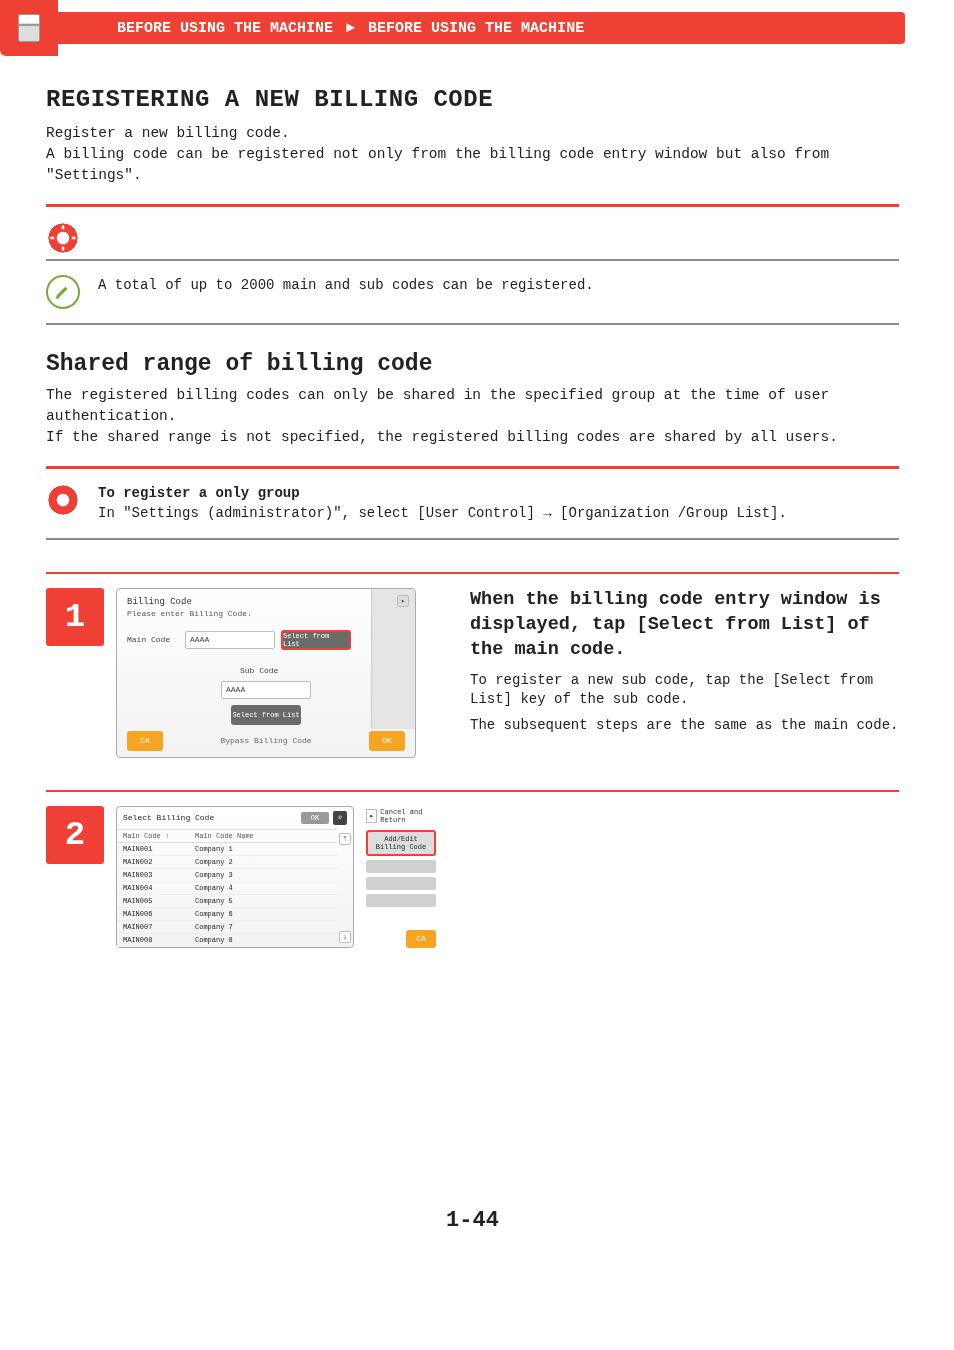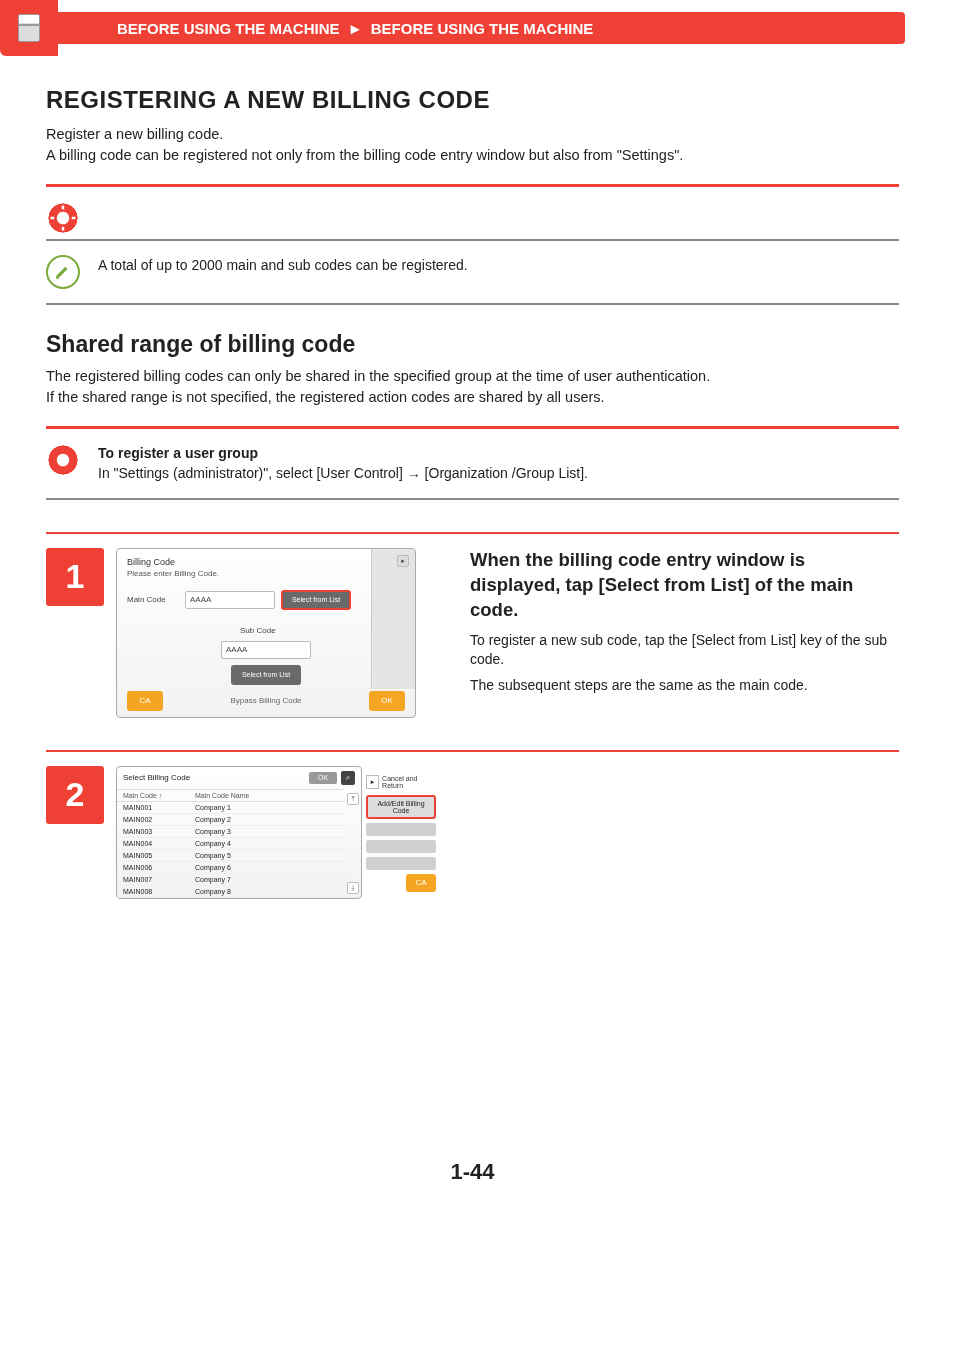--- a/index.html
+++ b/index.html
@@ -1,17 +1,17 @@
 <!DOCTYPE html>
 <html><head>
   <meta charset="utf-8">
   <style>
     * { box-sizing: border-box; margin: 0; padding: 0; }
     body { font-family: Arial, Helvetica, sans-serif; width: 954px; background: #fff; color: #222; }
-    .page { padding: 0 9px 40px 0; }
+    .page { padding: 0 9px 40px 0; font-family: Liberation Mono, monospace; }
 
     
     .top-header { display: flex; align-items: center; height: 56px; }
     .tab-corner { width: 58px; height: 56px; background: #ef4036; border-bottom-left-radius: 6px; display:flex; align-items:center; justify-content:center; }
     .book-icon { width: 22px; height: 28px; background: linear-gradient(#fff 30%, #ddd 30%); border:1px solid #999; border-radius:2px; position:relative; }
     .book-icon::before{content:"";position:absolute;left:0;right:0;top:35%;height:2px;background:#999;}
     .banner { flex: 1; background: #ef4036; height: 32px; margin-left: -1px; display: flex; align-items: center; color: #fff; border-top-right-radius: 4px; border-bottom-right-radius:4px; margin-right: 40px;}
     .banner-text { font-weight: bold; font-size: 15px; padding-left: 60px; }
     .banner-sep { margin: 0 4px; }
 
@@ -55,21 +55,21 @@
     .sel-red { background:#6a6a6a; color:#fff; border:2px solid #ef4036;}
     .sel-grey { background:#6a6a6a; color:#fff;}
     .mfp-bottom { position:absolute; bottom:6px; left:0; right:0; display:flex; align-items:center; justify-content:space-between; padding:0 10px;}
     .mfp-ca { width:36px; height:20px; background:#f4a522; color:#fff; border-radius:3px; display:flex; align-items:center; justify-content:center; font-size:8px;}
     .mfp-bypass { font-size:8px; color:#666;}
     .mfp-ok { width:36px; height:20px; background:#f4a522; color:#fff; border-radius:3px; display:flex; align-items:center; justify-content:center; font-size:8px;}
     .mfp-slide { position:absolute; right:6px; top:6px; width:12px; height:12px; background:#ddd; border:1px solid #bbb; border-radius:2px; display:flex; align-items:center; justify-content:center; font-size:7px;}
     .mfp-side { position:absolute; top:0; right:0; bottom:28px; width:44px; background:#e5e5e5; border-left:1px solid #ccc; border-top-right-radius:4px;}
 
     
-    .mfp2-wrap { display:flex; gap:4px; width:320px;align-items:center; }
+    .mfp2-wrap { display:flex; gap:12px; width:320px; }
     .mfp2-main { flex:1; border:1px solid #aaa; border-radius:4px; background: linear-gradient(#fff, #f2f2f2); position:relative;}
     .mfp2-side { width:70px; display:flex; flex-direction:column; gap:4px;}
     .mfp2-header { display:flex; align-items:center; justify-content:space-between; padding:4px 6px; font-size:8px;}
     .mfp2-okhead { width:28px; height:12px; background:#999; border-radius:2px; display:flex; align-items:center; justify-content:center; font-size:7px; color:#fff;}
     .mfp2-search { width:14px; height:14px; background:#444; color:#fff; border-radius:2px; display:flex; align-items:center; justify-content:center; font-size:8px;}
     .mfp2-colhead { display:flex; padding:2px 6px; font-size:7px; color:#555; border-top:1px solid #ddd; border-bottom:1px solid #ddd;}
     .mfp2-colhead span:first-child { width:72px;}
     .mfp2-arrows { width:16px; display:flex; flex-direction:column; align-items:center; justify-content:space-between; padding:4px 0;}
     .mfp2-arrow-btn{width:12px; height:12px; border:1px solid #bbb; border-radius:2px; background:#fff; display:flex; align-items:center; justify-content:center; font-size:7px; color:#666;}
     .mfp2-body{display:flex;}
@@ -134,34 +134,34 @@
         <div class="note-body">
           <span>A total of up to 2000 main and sub codes can be registered.</span>
         </div>
       </div>
       <div class="note-rule-bottom"></div>
     </div>
 
     <h2 class="section-heading">Shared range of billing code</h2>
     <div class="section-body">
       <p>The registered billing codes can only be shared in the specified group at the time of user authentication.</p>
-      <p>If the shared range is not specified, the registered action codes are shared by all users.</p>
+      <p>If the shared range is not specified, the registered billing codes are shared by all users.</p>
     </div>
 
     <div class="note-block">
       <div class="note-rule-top"></div>
       <div class="note-row">
         <div class="gear-icon">
           <svg class="gear-svg" viewBox="0 0 24 24">
               <circle cx="12" cy="12" r="9" fill="#ef4036"></circle>
               <path d="M12 7 a5 5 0 1 0 0.01 0 M12 10 a2 2 0 1 0 0.01 0" fill="#fff"></path>
             </svg>
         </div>
         <div class="note-body">
-          <b>To register a user group</b><br>
+          <b>To register a only group</b><br>
           <span>In "Settings (administrator)", select [User Control] → [Organization /Group List].</span>
         </div>
       </div>
       <div class="note-rule-bottom"></div>
     </div>
 
     <div class="step-divider"></div>
     <div class="step-row">
       <div class="step-num-box">1</div>
       <div class="step-panel-col">

